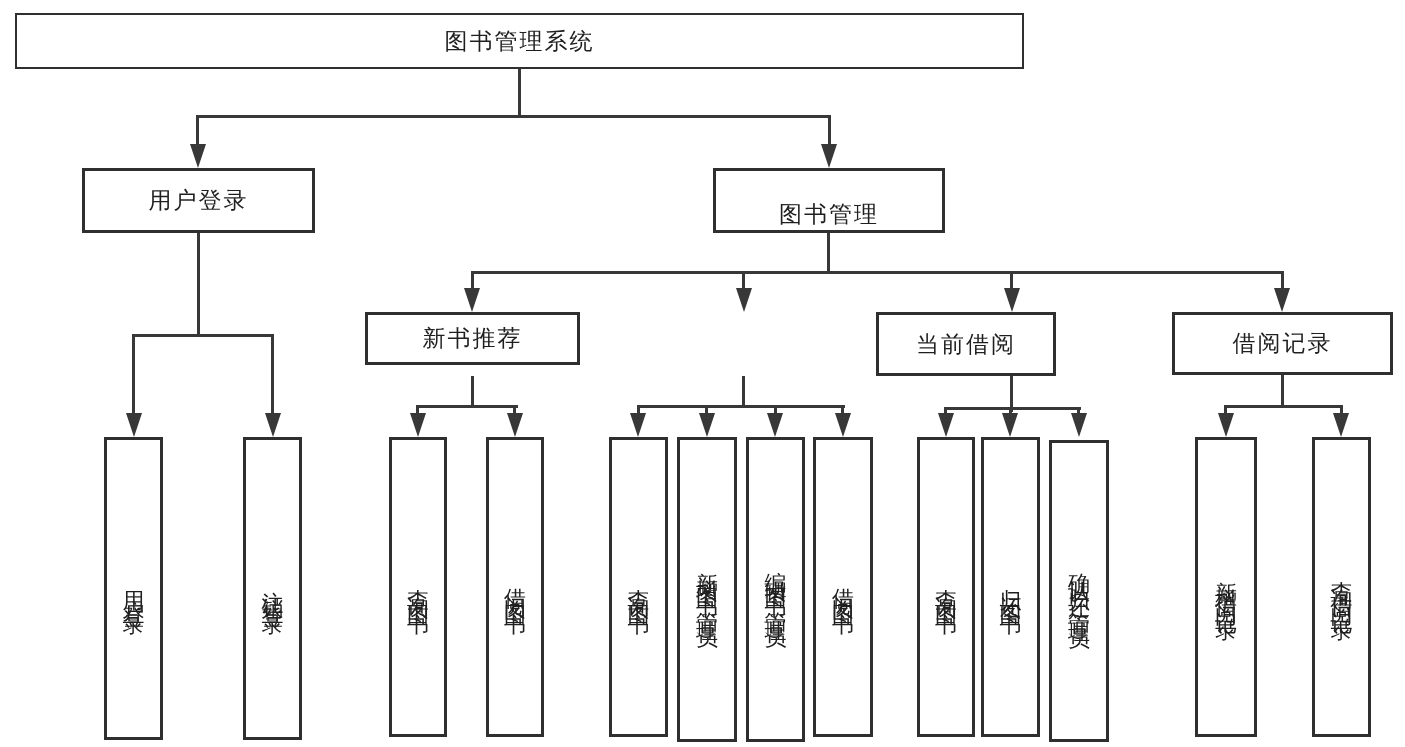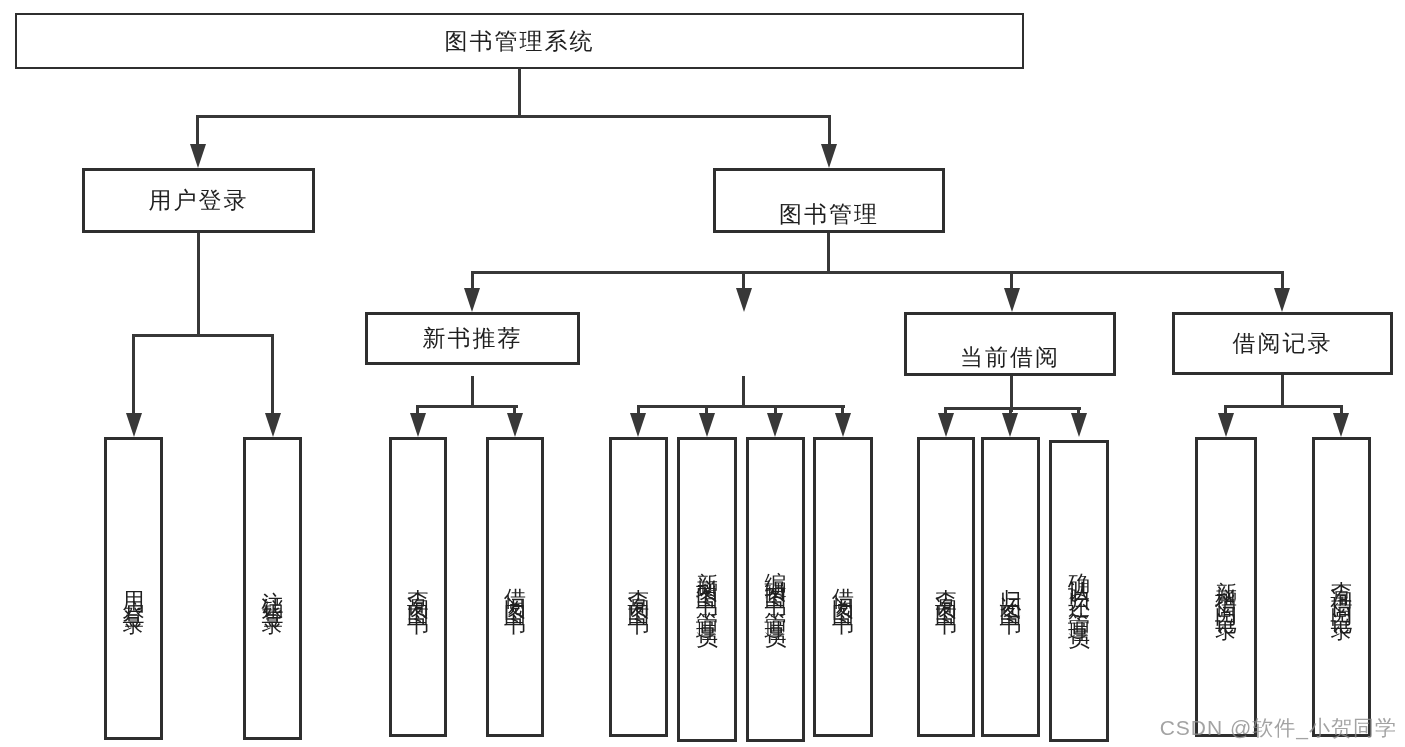--- a/index.html
+++ b/index.html
@@ -86,21 +86,21 @@
   <div class="vl" style="left:742px;top:271px;height:20px;"></div>
   <div class="ar" style="left:736px;top:288px;"></div>
   <div class="vl" style="left:1010px;top:271px;height:20px;"></div>
   <div class="ar" style="left:1004px;top:288px;"></div>
   <div class="vl" style="left:1281px;top:271px;height:20px;"></div>
   <div class="ar" style="left:1274px;top:288px;"></div>
 
   <div class="box" style="left:365px;top:312px;width:215px;height:53px;">
     <span>新书推荐</span>
   </div>
-  <div class="box" style="left:904px;top:312px;width:212px;height:64px;align-items:flex-end;">
+  <div class="box" style="left:876px;top:312px;width:180px;height:64px;">
     <span>当前借阅</span>
   </div>
   <div class="box" style="left:1172px;top:312px;width:221px;height:63px;">
     <span>借阅记录</span>
   </div>
 
   <div class="vl" style="left:471px;top:376px;height:32px;"></div>
   <div class="hl" style="left:416px;top:405px;width:102px;"></div>
   <div class="vl" style="left:416px;top:405px;height:12px;"></div>
   <div class="ar" style="left:410px;top:413px;"></div>
@@ -171,15 +171,14 @@
     <span class="vtext">确认归还（管理员）</span>
   </div>
 
   <div class="box leaf" style="left:1195px;top:437px;width:62px;height:300px;">
     <span class="vtext">新增借阅记录</span>
   </div>
   <div class="box leaf" style="left:1312px;top:437px;width:59px;height:300px;">
     <span class="vtext">查询借阅记录</span>
   </div>
 
-  <div class="watermark">CSDN @软件_小贺同学</div>
 
 </div>
 
 </body></html>

